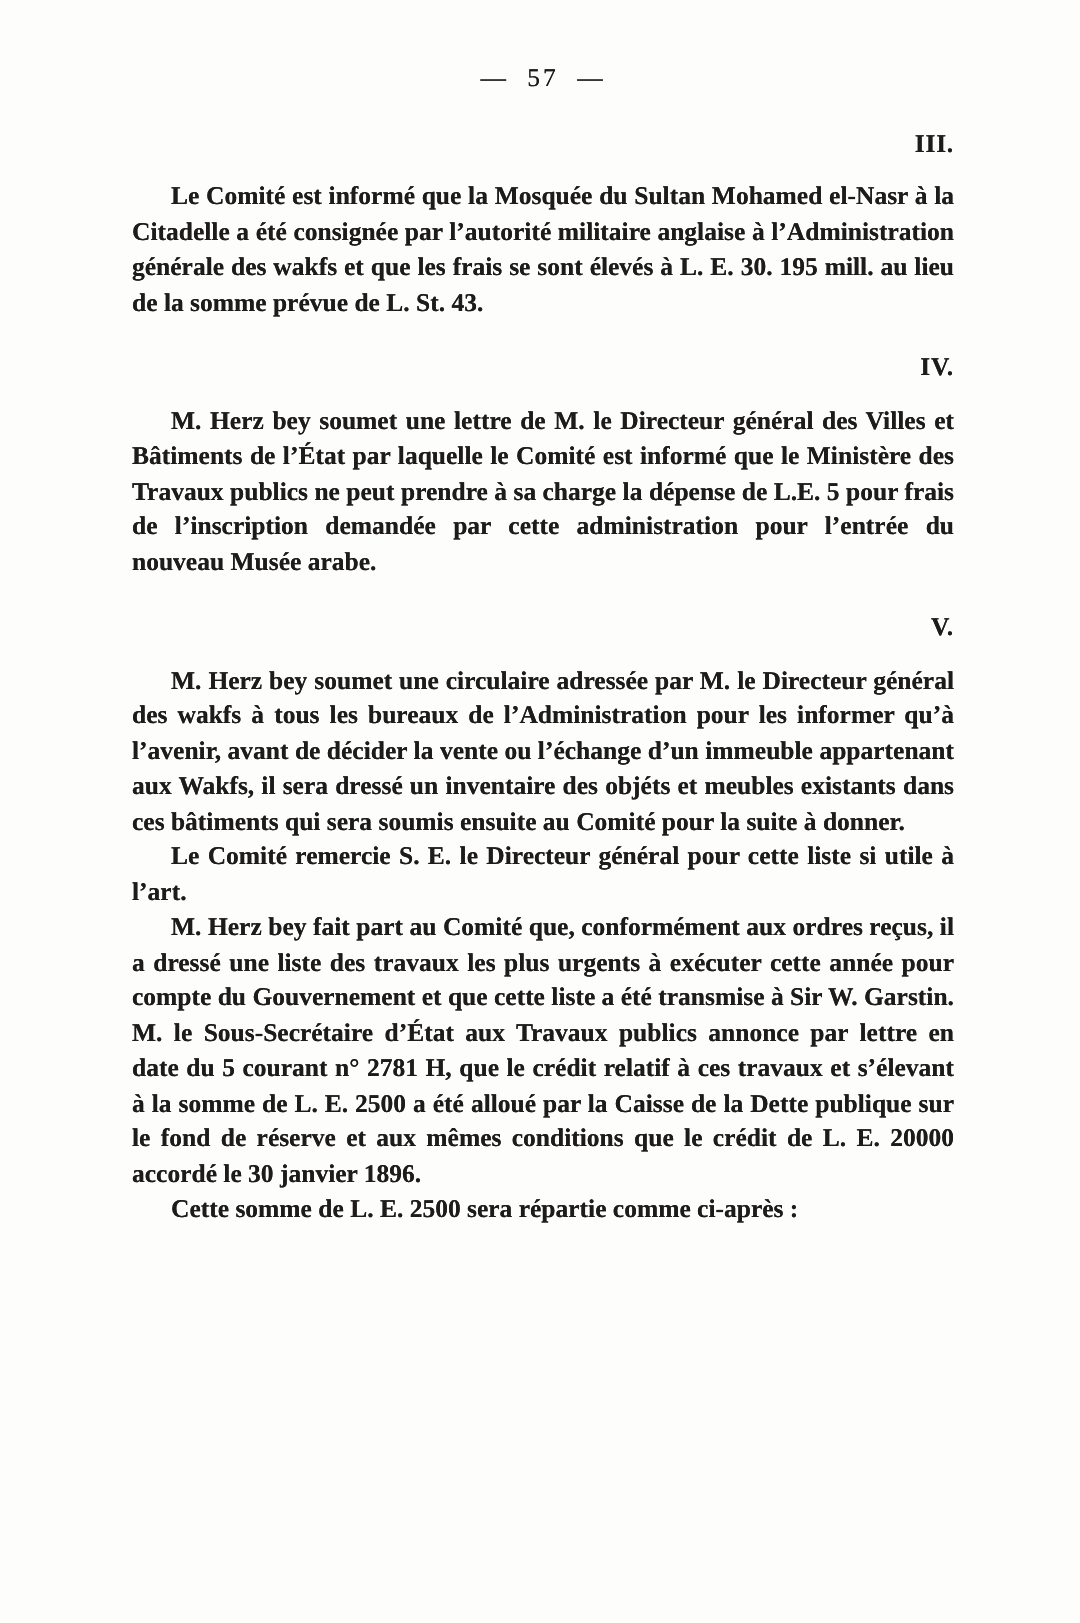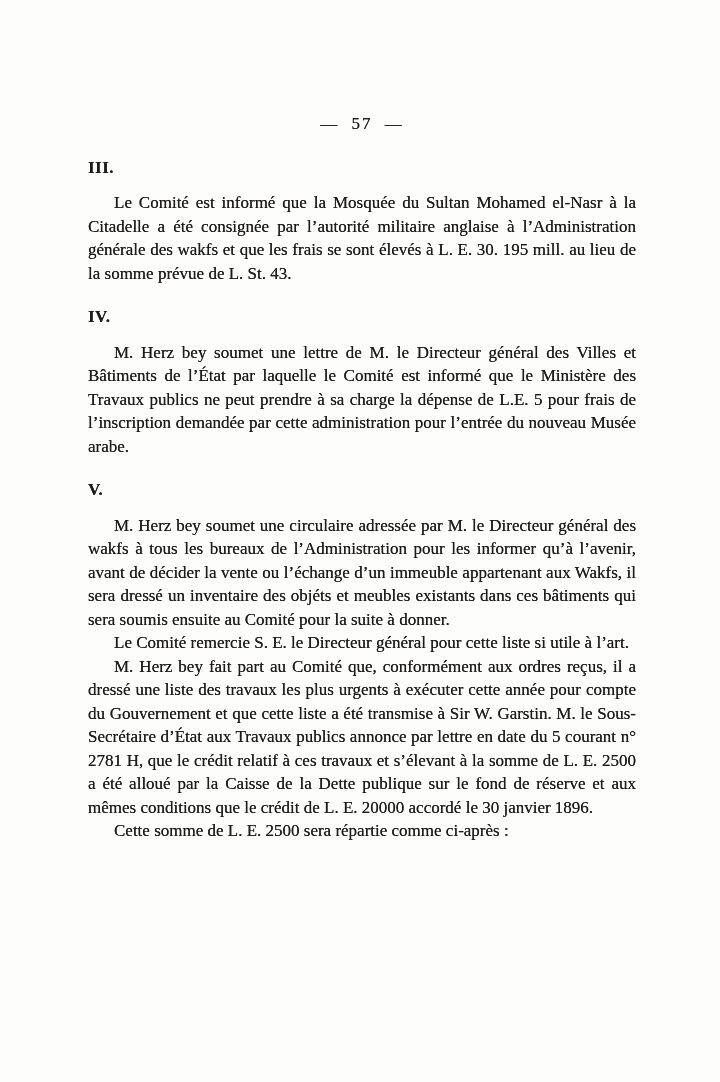--- a/index.html
+++ b/index.html
@@ -10,43 +10,43 @@
     width: 720px;
     height: 1082px;
     background: #fdfdfc;
     overflow: hidden;
     font-family: "Liberation Serif", serif;
     color: #1d1c1a;
   }
   .page {
     width: 548px;
     margin-left: 88px;
-    padding-top: 84px;
+    padding-top: 40px;
     font-size: 17px;
     line-height: 23.5px;
     text-align: justify;
     
     text-shadow: 0 0 0.4px rgba(20, 18, 16, 0.85);
-    margin-top: 28px;
   }
   .page-number {
     text-align: center;
     letter-spacing: 2px;
     word-spacing: 6px;
   }
   .section-heading {
-    text-align: left;
+    text-align: right;
     font-weight: bold;
     font-size: 17px;
     margin: 20px 0 12px 0;
     letter-spacing: 0.5px;
   }
   .para {
     margin: 0;
     text-indent: 26px;
+    font-weight: bold;
   }
 </style>
 </head>
 <body>
 
 <main class="page">
 
   <div class="page-number">— 57 —</div>
 
   <section>

